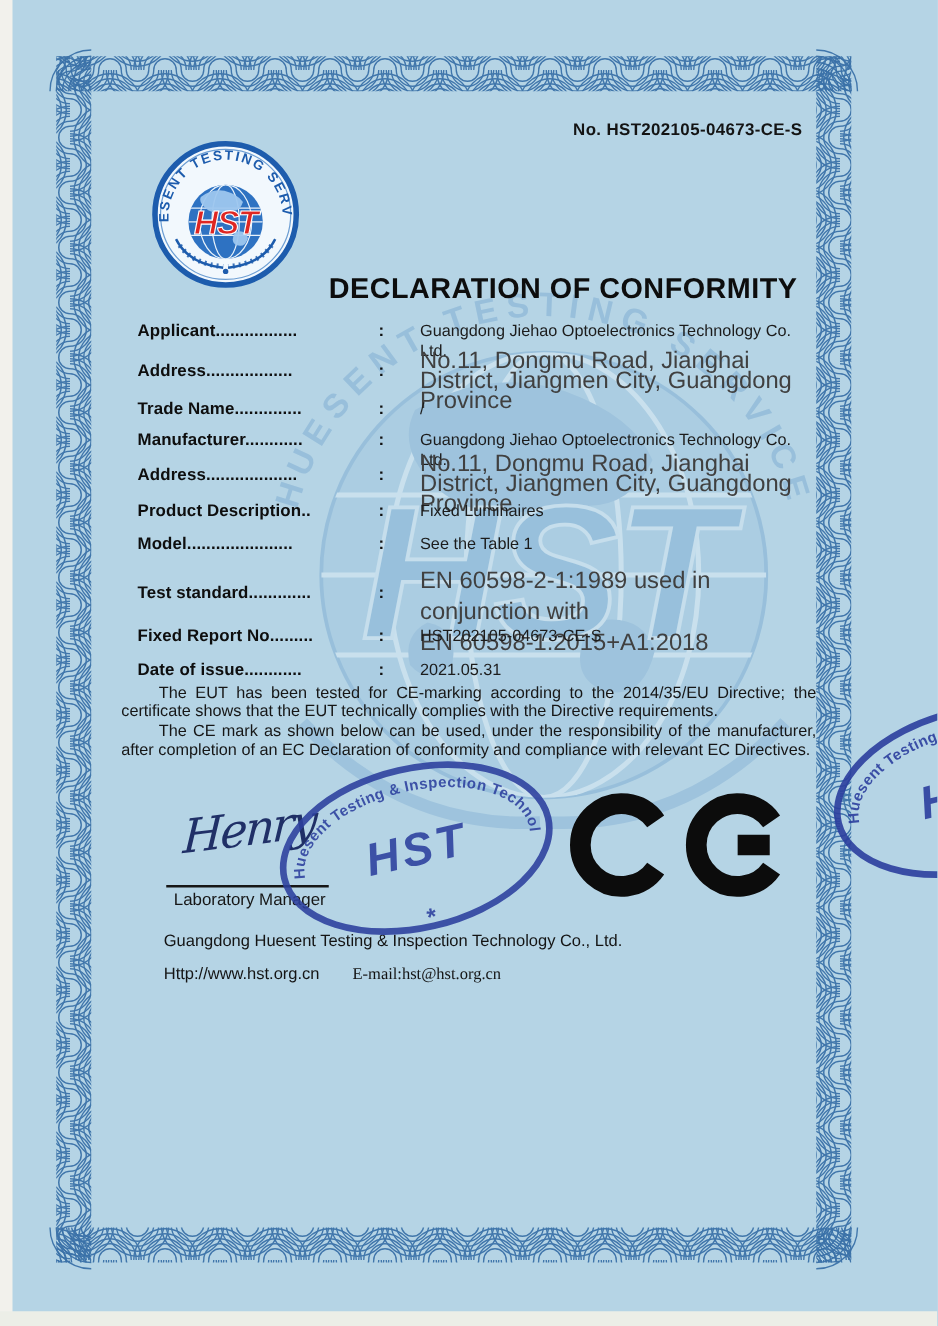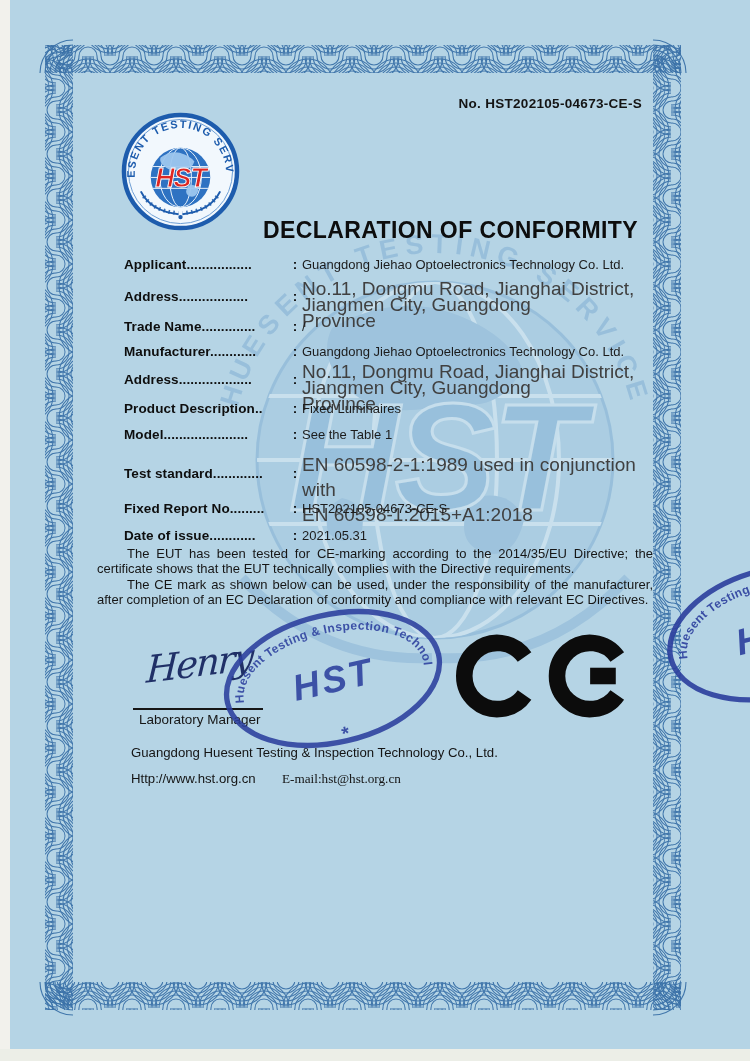--- a/index.html
+++ b/index.html
@@ -13,21 +13,21 @@
   
   #watermark{z-index:1;opacity:.52;}
   #border-svg{z-index:2;}
   #content{z-index:3;left:0;top:0;width:750px;height:1061px;border-radius:29px;}
   .stamp{z-index:4;}
   
   #cert-no{left:390px;top:96px;width:252px;text-align:right;font-size:13.5px;font-weight:bold;letter-spacing:.3px;color:#141414;}
   #doc-title{left:238px;top:217px;width:400px;text-align:right;font-size:23px;font-weight:bold;letter-spacing:.4px;color:#0d0d0d;}
   #logo{left:121px;top:112px;width:119px;height:119px;}
   
-  .row{left:124px;width:530px;display:flex;align-items:flex-start;}
+  .row{left:110px;width:530px;display:flex;align-items:flex-start;gap:24px;}
   .lbl{width:164px;font-size:13.5px;font-weight:bold;color:#0e0e0e;letter-spacing:.1px;flex:none;}
   .col{width:14px;text-align:center;font-size:13.5px;font-weight:bold;flex:none;}
   .val{font-size:13px;color:#1c1c1c;line-height:16px;max-width:352px;}
   .val2 div{font-size:19px;color:#404040;line-height:16px;}
   .val-std div{line-height:25px;}
   
   #paras{left:97px;top:546px;width:556px;}
   #paras p{margin:0;font-size:13px;line-height:15.4px;text-align:justify;text-indent:30px;color:#161616;}
   
   #signature-script{left:146px;top:642px;font-family:"DejaVu Serif",serif;font-style:italic;

